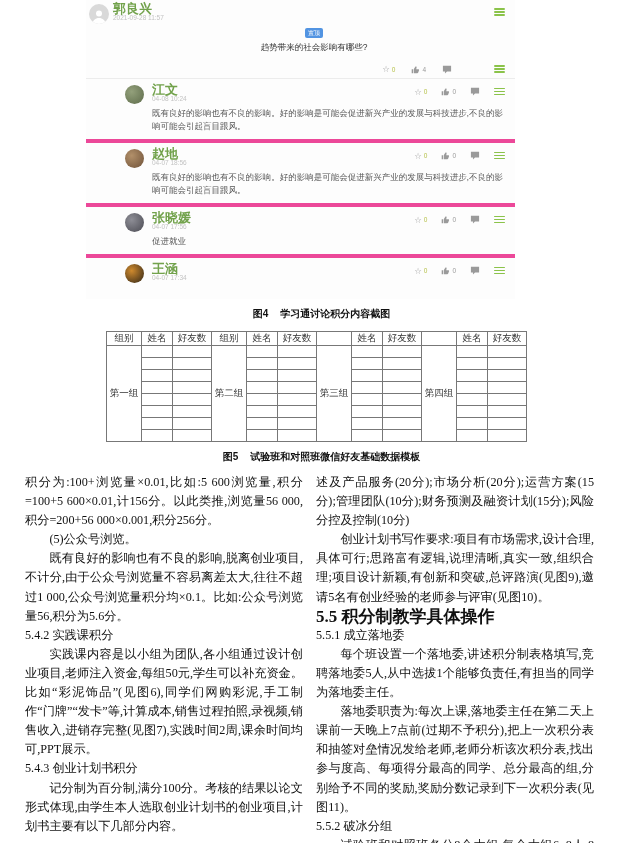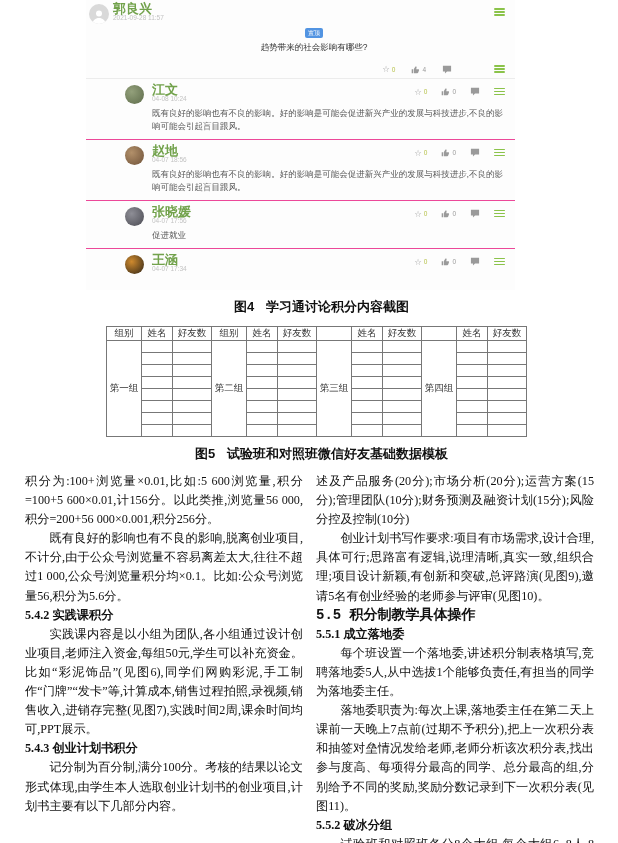--- a/index.html
+++ b/index.html
@@ -20,47 +20,47 @@
   .tag{background:#5294e2;color:#fff;font-size:6px;line-height:8px;padding:1px 3px;border-radius:2px;flex:0 0 auto;}
   .stats{display:flex;justify-content:flex-end;align-items:center;gap:16px;margin-top:9px;
          padding-right:10px;height:12px;}
   .stat{display:flex;align-items:center;gap:2px;font-size:7.5px;color:#9a9a9a;}
   .stat .cnt{font-style:normal;font-size:6.5px;color:#9a9a9a;}
   .stat .cnt.views{color:#b7c24b;}
   .star{font-size:8.5px;color:#a5a5a5;line-height:8px;}
   .menu-bars{width:11px;display:flex;flex-direction:column;gap:1.5px;}
   .menu-bars b{display:block;height:1.5px;background:#8bc34a;border-radius:1px;}
   .thread-menu{position:absolute;right:10px;top:8px;}
-  .reply{position:relative;padding:6px 0 6px 66px;border-bottom:1px solid #ec4899;min-height:29px;}
+  .reply{position:relative;padding:6px 0 6px 66px;border-bottom:4px solid #ec4899;min-height:29px;}
   .reply:last-child{border-bottom:none;}
   .reply .avatar{position:absolute;left:39px;top:6px;width:19px;height:19px;}
   .r-text{font-size:8.5px;color:#555;line-height:13px;margin-top:4px;padding-right:12px;text-align:justify;font-family:Liberation Serif, serif;}
   .r-stats{position:absolute;right:10px;top:8px;display:flex;gap:14px;align-items:center;}
   .icon-svg{display:block;}
 
   
   .caption{text-align:center;font-family:"Liberation Sans",sans-serif;font-weight:bold;
-           font-size:13px;color:#111;margin-top:8px;}
+           font-size:10px;color:#111;margin-top:8px;}
   .caption .cap-label{margin-right:12px;}
 
   
   table.friend{border-collapse:collapse;table-layout:fixed;width:408px;margin:10px 0 0 81px;
                font-family:"Liberation Serif",serif;font-size:9.5px;color:#333;}
   table.friend th,table.friend td{border:1px solid #777;padding:0;text-align:center;
                font-weight:normal;height:11px;line-height:11px;overflow:hidden;}
   table.friend th{height:13px;line-height:13px;}
 
   
   .columns{display:flex;gap:13px;margin-top:9px;font-family:"Liberation Serif",serif;
            font-size:12.2px;line-height:19.1px;color:#111;}
   .col{width:278px;}
   .col p{margin:0;text-align:justify;}
   .col p.ind{text-indent:2em;}
-  .col p.h-bold{font-weight:bold;font-family:Liberation Mono, monospace;font-size:14px;}
-  .col p.h-plain{text-align:left;font-weight:bold;}
+  .col p.h-bold{font-weight:bold;font-family:Liberation Serif, serif;font-size:17px;}
+  .col p.h-plain{text-align:left;}
 </style>
 </head>
 <body>
 
 <div class="page">
 
   <div class="forum">
     <div class="thread">
       <div class="avatar">
         <svg class="icon-svg" width="16" height="16" viewBox="0 0 16 16">
@@ -331,20 +331,21 @@
       </tbody>
     </table>
 
   <div class="caption">
     <span class="cap-label">图5</span><span>试验班和对照班微信好友基础数据模板</span>
   </div>
 
   <div class="columns">
     <div class="col" id="left-col">
         <p class="cont">积分为:100+浏览量×0.01,比如:5 600浏览量,积分=100+5 600×0.01,计156分。以此类推,浏览量56 000,积分=200+56 000×0.001,积分256分。</p>
+        <p class="ind">(5)公众号浏览。</p>
         <p class="ind">既有良好的影响也有不良的影响,脱离创业项目,不计分,由于公众号浏览量不容易离差太大,往往不超过1 000,公众号浏览量积分均×0.1。比如:公众号浏览量56,积分为5.6分。</p>
         <p class="h-plain">5.4.2 实践课积分</p>
         <p class="ind">实践课内容是以小组为团队,各小组通过设计创业项目,老师注入资金,每组50元,学生可以补充资金。比如“彩泥饰品”(见图6),同学们网购彩泥,手工制作“门牌”“发卡”等,计算成本,销售过程拍照,录视频,销售收入,进销存完整(见图7),实践时间2周,课余时间均可,PPT展示。</p>
         <p class="h-plain">5.4.3 创业计划书积分</p>
         <p class="ind">记分制为百分制,满分100分。考核的结果以论文形式体现,由学生本人选取创业计划书的创业项目,计划书主要有以下几部分内容。</p>
       </div>
     <div class="col" id="right-col">
         <p class="cont">述及产品服务(20分);市场分析(20分);运营方案(15分);管理团队(10分);财务预测及融资计划(15分);风险分控及控制(10分)</p>
         <p class="ind">创业计划书写作要求:项目有市场需求,设计合理,具体可行;思路富有逻辑,说理清晰,真实一致,组织合理;项目设计新颖,有创新和突破,总评路演(见图9),邀请5名有创业经验的老师参与评审(见图10)。</p>
         <p class="h-bold">5.5 积分制教学具体操作</p>

